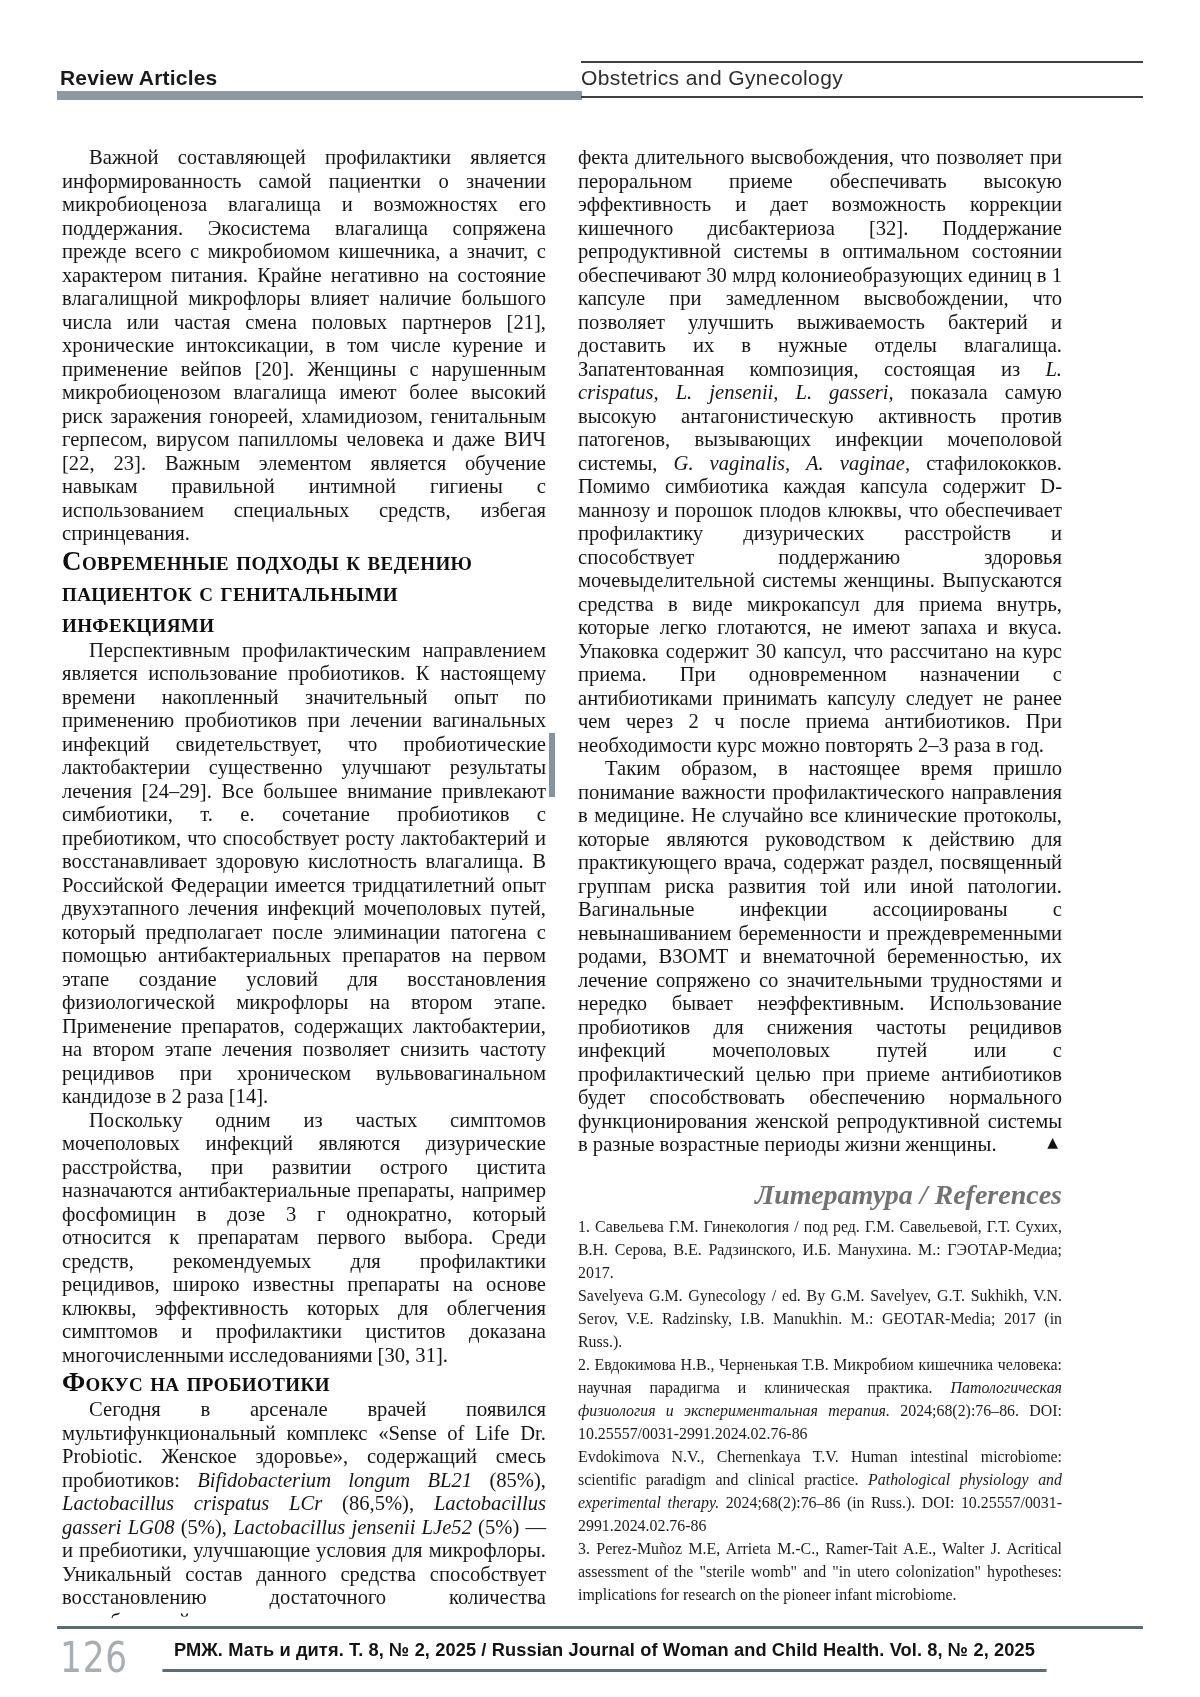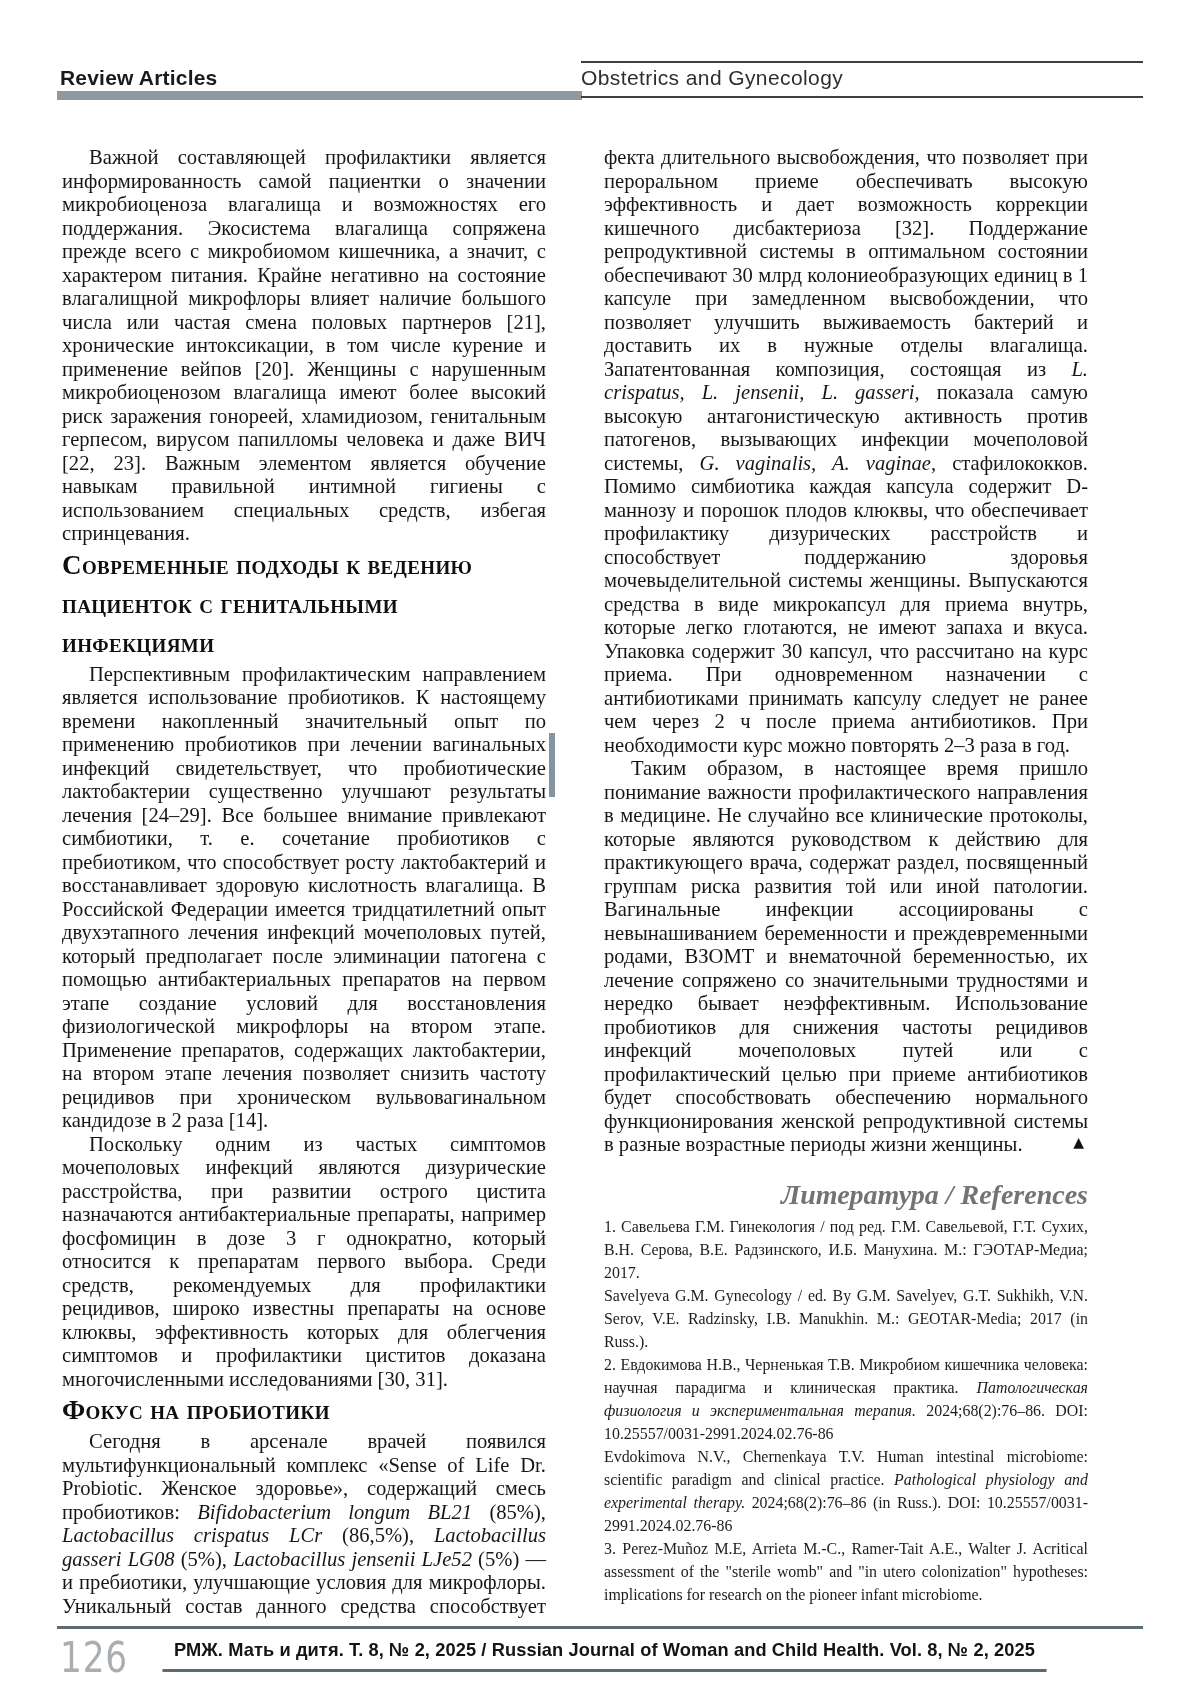--- a/index.html
+++ b/index.html
@@ -19,30 +19,30 @@
   .hdr-right {
     position:absolute; right:0; top:5px; width:560px;
     border-top:2px solid #3f3f3f; border-bottom:2px solid #3f3f3f;
     padding:3px 2px 6px 0; 
     font-family:"Liberation Sans", sans-serif; font-weight:normal; font-size:21px;
     letter-spacing:0.4px; color:#2e2e2e; white-space:nowrap;
   }
   
   .columns {
     position:absolute; top:146px; left:62px; width:1027px; height:1472px;
-    display:flex; gap:58px; overflow:hidden;
+    display:flex; gap:32px; overflow:hidden;
   }
   .col { width:484px; flex:0 0 484px; text-align:justify;
          font-size:20.6px; line-height:23.5px; hyphens:auto; }
   .col p { margin:0; }
   p.ind { text-indent:27px; }
   
   .sec-h {
     position:relative; text-align:left; font-weight:bold; font-variant:small-caps;
-    font-size:27px; line-height:39px; letter-spacing:0.4px; color:#0f0f0f;
+    font-size:27px; line-height:31px; letter-spacing:0.4px; color:#0f0f0f;
     margin:33px 0 7px 0; text-indent:0;
   }
   .sec-h .hbar { position:absolute; left:-15px; top:2px; width:6px; background:#8495a1; }
   .hbar.one-line { height:52px; }
   
   .gutter-bar { position:absolute; left:549px; top:733px; width:6px; height:64px; background:#8495a1; }
   
   .concl { position:relative; }
   .end-mark {
     position:absolute; right:4px; bottom:2px;

